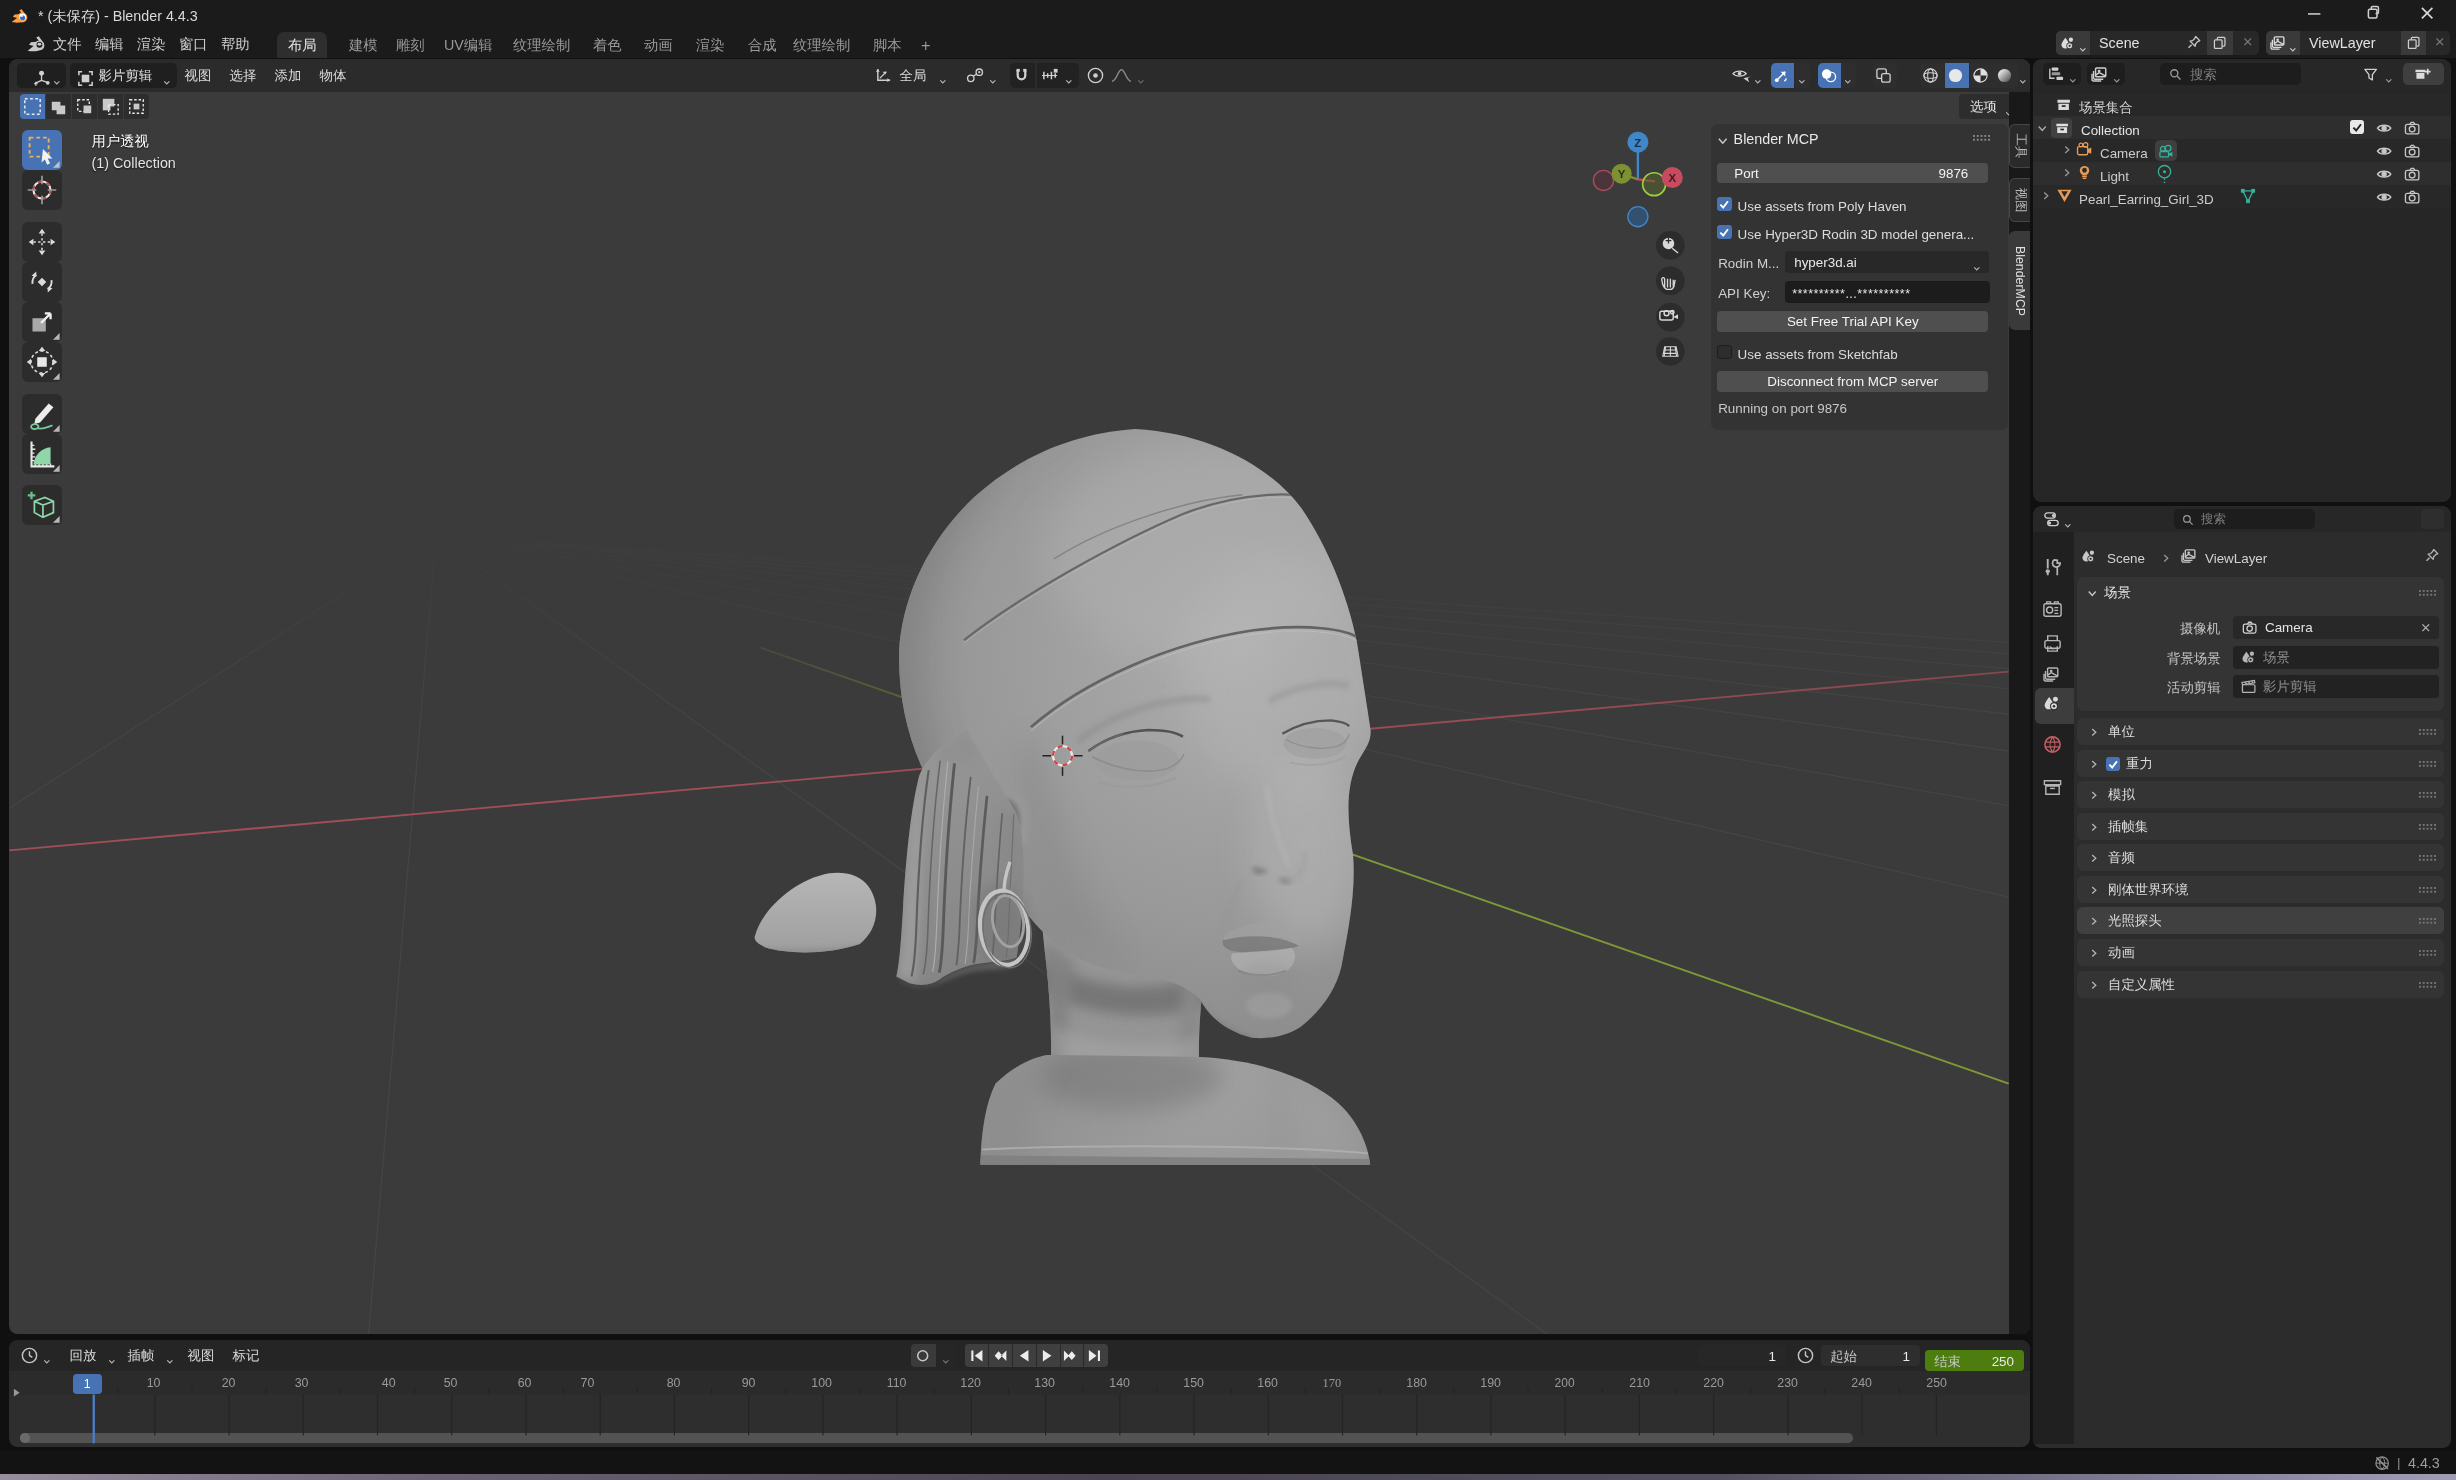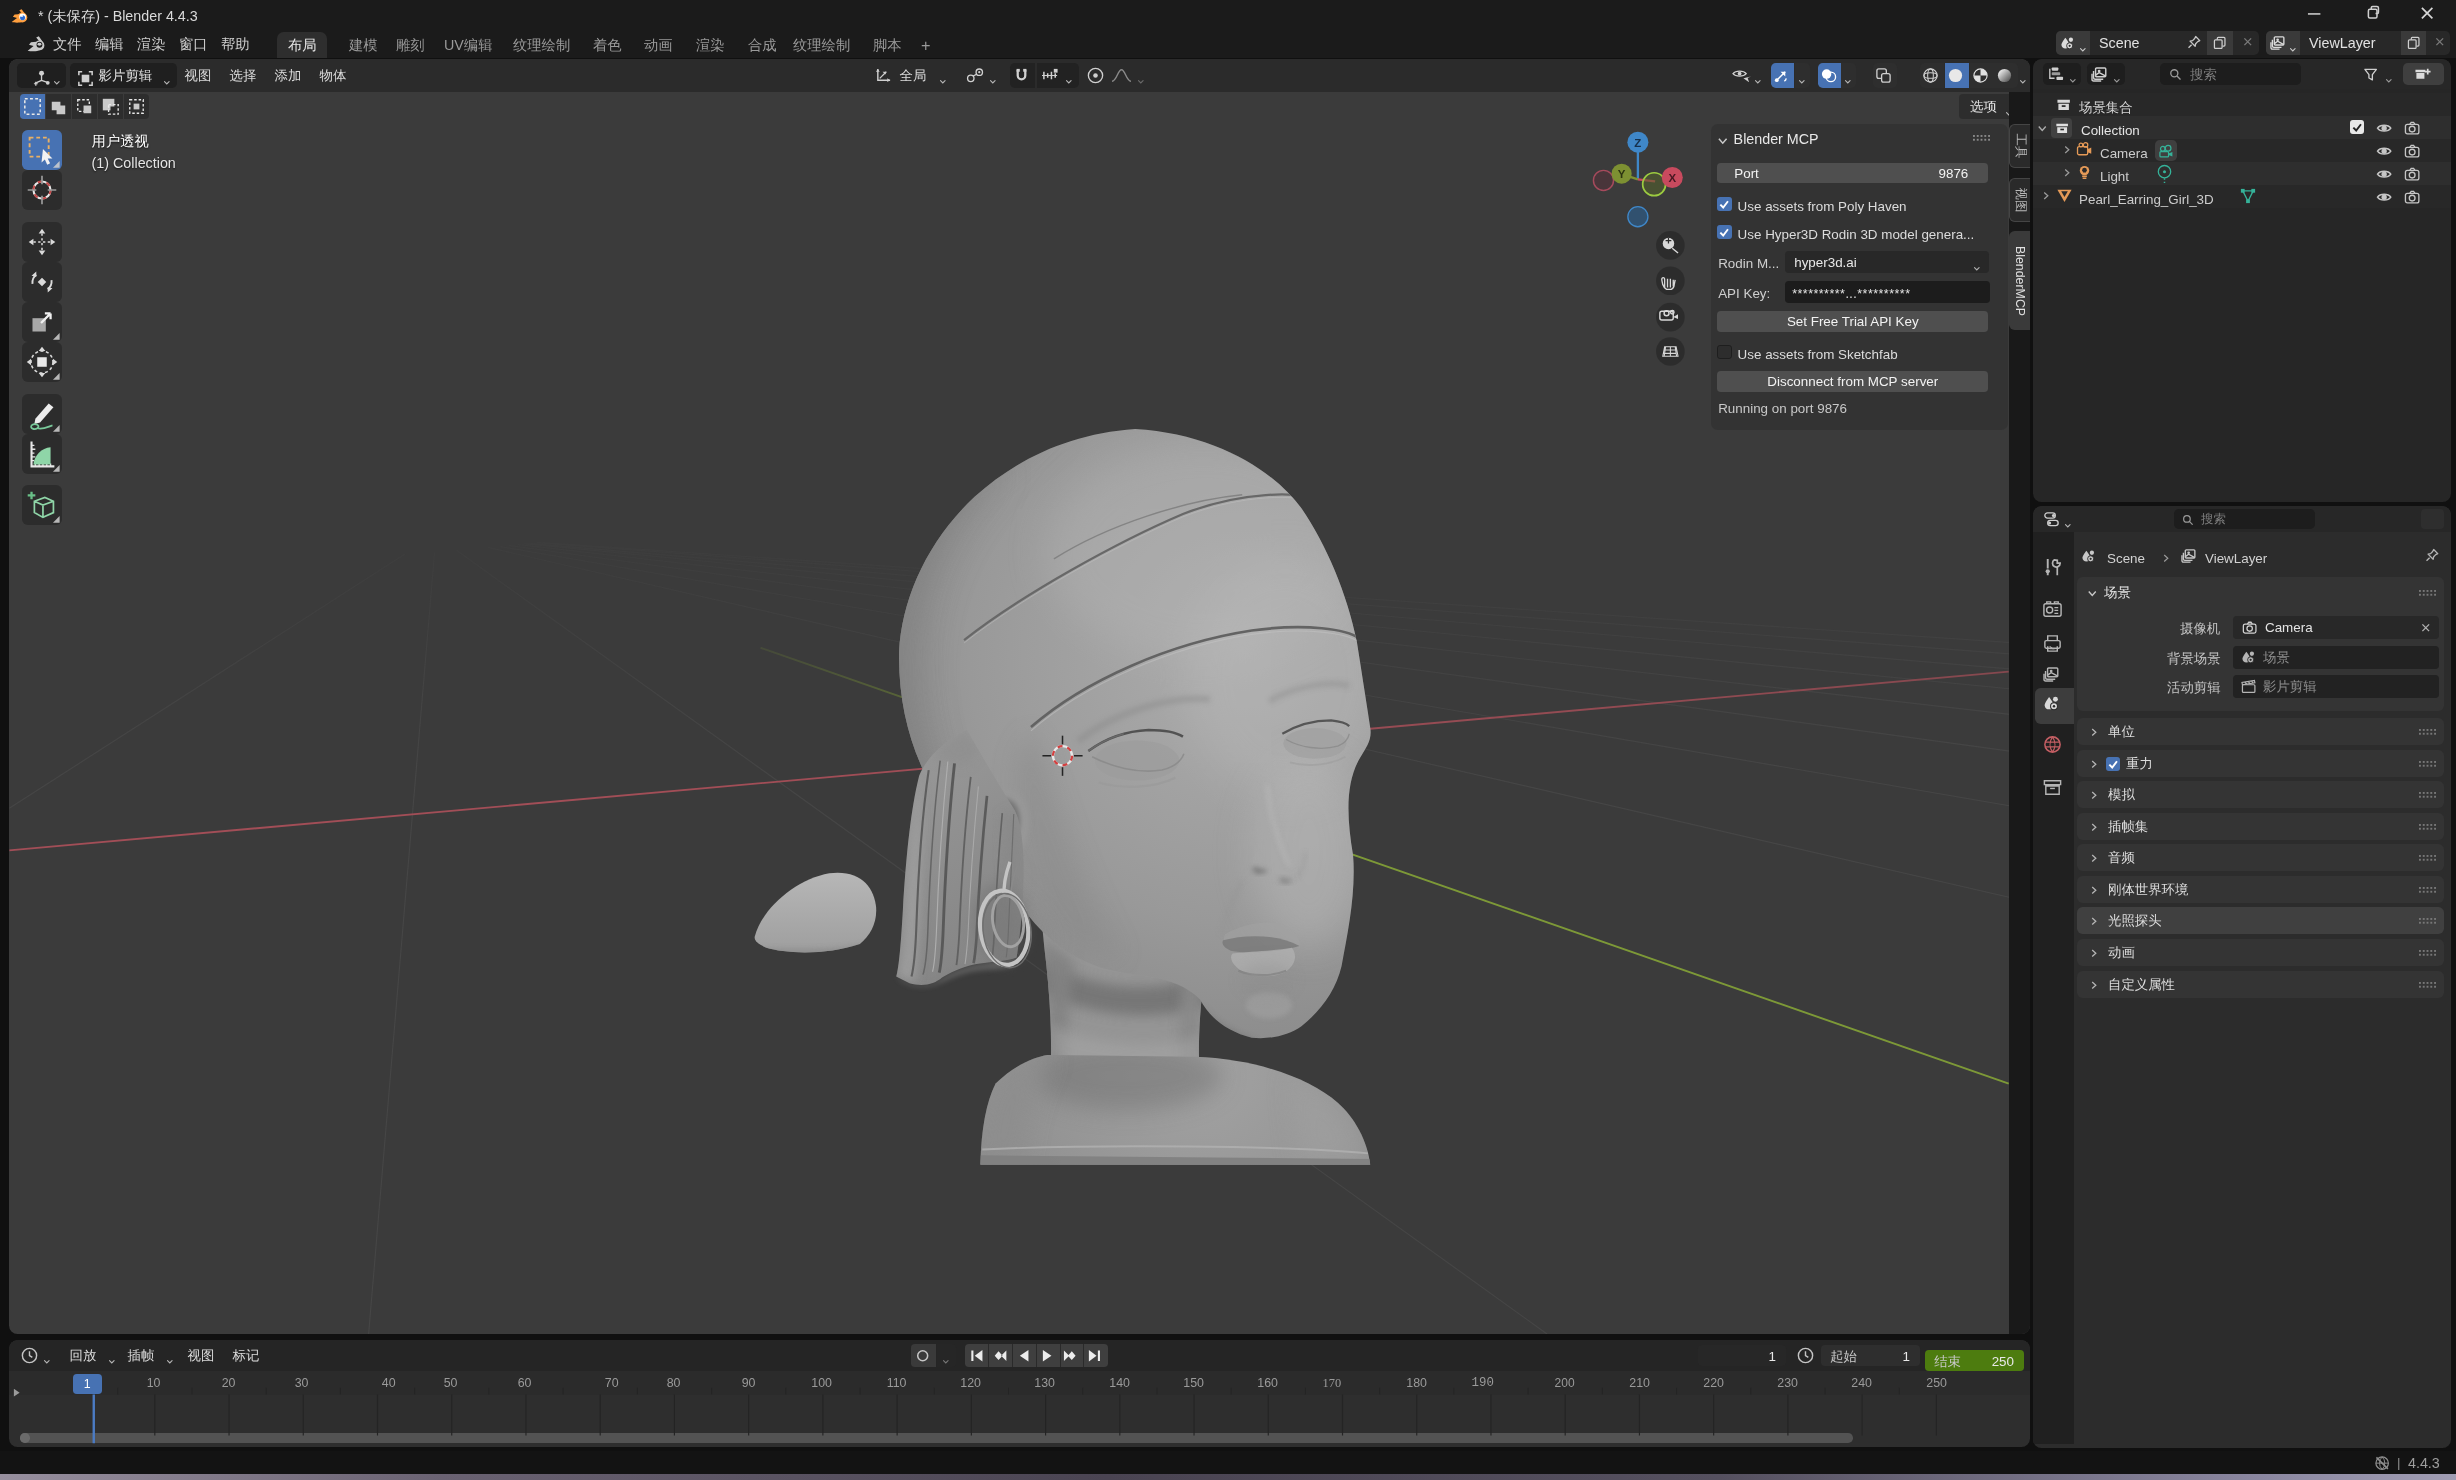--- a/index.html
+++ b/index.html
@@ -1163,33 +1163,33 @@
       <line x1="1900.2" y1="50" x2="1900.2" y2="57" stroke="#242424" stroke-width="1"></line>
       <line x1="1977.9" y1="50" x2="1977.9" y2="57" stroke="#242424" stroke-width="1"></line>
     <line x1="88" y1="57" x2="88" y2="108" stroke="#4b7bc4" stroke-width="2.5"></line>
   </svg>
   <div class="abs" style="left:126px;top:36px;width:38px;text-align:center;color:#9a9a9a;font-size:12.4px;font-family:'Liberation Sans'">10</div>
     <div class="abs" style="left:201px;top:36px;width:38px;text-align:center;color:#9a9a9a;font-size:12.4px;font-family:'Liberation Sans'">20</div>
     <div class="abs" style="left:274px;top:36px;width:38px;text-align:center;color:#9a9a9a;font-size:12.4px;font-family:'Liberation Sans'">30</div>
     <div class="abs" style="left:349px;top:36px;width:38px;text-align:right;color:#9a9a9a;font-size:12.4px;font-family:'Liberation Sans'">40</div>
     <div class="abs" style="left:423px;top:36px;width:38px;text-align:center;color:#9a9a9a;font-size:12.4px;font-family:'Liberation Sans'">50</div>
     <div class="abs" style="left:497px;top:36px;width:38px;text-align:center;color:#9a9a9a;font-size:12.4px;font-family:'Liberation Sans'">60</div>
-    <div class="abs" style="left:572px;top:36px;width:38px;text-align:right;color:#9a9a9a;font-size:12.4px;font-family:'Liberation Sans'">70</div>
+    <div class="abs" style="left:572px;top:36px;width:38px;text-align:left;color:#9a9a9a;font-size:12.4px;font-family:'Liberation Sans'">70</div>
     <div class="abs" style="left:646px;top:36px;width:38px;text-align:center;color:#9a9a9a;font-size:12.4px;font-family:'Liberation Sans'">80</div>
     <div class="abs" style="left:721px;top:36px;width:38px;text-align:center;color:#9a9a9a;font-size:12.4px;font-family:'Liberation Sans'">90</div>
     <div class="abs" style="left:794px;top:36px;width:38px;text-align:center;color:#9a9a9a;font-size:12.4px;font-family:'Liberation Sans'">100</div>
     <div class="abs" style="left:869px;top:36px;width:38px;text-align:center;color:#9a9a9a;font-size:12.4px;font-family:'Liberation Sans'">110</div>
     <div class="abs" style="left:943px;top:36px;width:38px;text-align:center;color:#9a9a9a;font-size:12.4px;font-family:'Liberation Sans'">120</div>
     <div class="abs" style="left:1017px;top:36px;width:38px;text-align:center;color:#9a9a9a;font-size:12.4px;font-family:'Liberation Sans'">130</div>
     <div class="abs" style="left:1092px;top:36px;width:38px;text-align:center;color:#9a9a9a;font-size:12.4px;font-family:'Liberation Sans'">140</div>
     <div class="abs" style="left:1166px;top:36px;width:38px;text-align:center;color:#9a9a9a;font-size:12.4px;font-family:'Liberation Sans'">150</div>
     <div class="abs" style="left:1240px;top:36px;width:38px;text-align:center;color:#9a9a9a;font-size:12.4px;font-family:'Liberation Sans'">160</div>
     <div class="abs" style="left:1314px;top:36px;width:38px;text-align:left;color:#9a9a9a;font-size:12.4px;font-family:Liberation Serif, serif">170</div>
     <div class="abs" style="left:1389px;top:36px;width:38px;text-align:center;color:#9a9a9a;font-size:12.4px;font-family:'Liberation Sans'">180</div>
-    <div class="abs" style="left:1463px;top:36px;width:38px;color:#9a9a9a;font-size:12.4px;font-family:Liberation Mono, monospace">190</div>
+    <div class="abs" style="left:1463px;top:36px;width:38px;text-align:center;color:#9a9a9a;font-size:12.4px;font-family:Liberation Sans, sans-serif">190</div>
     <div class="abs" style="left:1537px;top:36px;width:38px;text-align:center;color:#9a9a9a;font-size:12px;font-family:'Liberation Sans'">200</div>
     <div class="abs" style="left:1612px;top:36px;width:38px;text-align:center;color:#9a9a9a;font-size:12.4px;font-family:'Liberation Sans'">210</div>
     <div class="abs" style="left:1686px;top:36px;width:38px;text-align:center;color:#9a9a9a;font-size:12.4px;font-family:'Liberation Sans'">220</div>
     <div class="abs" style="left:1760px;top:36px;width:38px;text-align:center;color:#9a9a9a;font-size:12.4px;font-family:'Liberation Sans'">230</div>
     <div class="abs" style="left:1834px;top:36px;width:38px;text-align:center;color:#9a9a9a;font-size:12.4px;font-family:'Liberation Sans'">240</div>
     <div class="abs" style="left:1909px;top:36px;width:38px;text-align:center;color:#9a9a9a;font-size:12.4px;font-family:'Liberation Sans'">250</div>
   <div class="abs" style="left:64px;top:34px;width:29px;height:20px;background:#4772b3;border-radius:3.8px;text-align:center"><span style="color:#fff;font-size:12.4px;line-height:20px;font-family:'Liberation Sans'">1</span></div>
   <svg class="abs" style="left:2.9px;top:46px" width="11.5" height="13.4" viewBox="0 0 12 14">
       <path d="M3 3 L9 7 L3 11" fill="#9a9a9a"></path>
     </svg>

